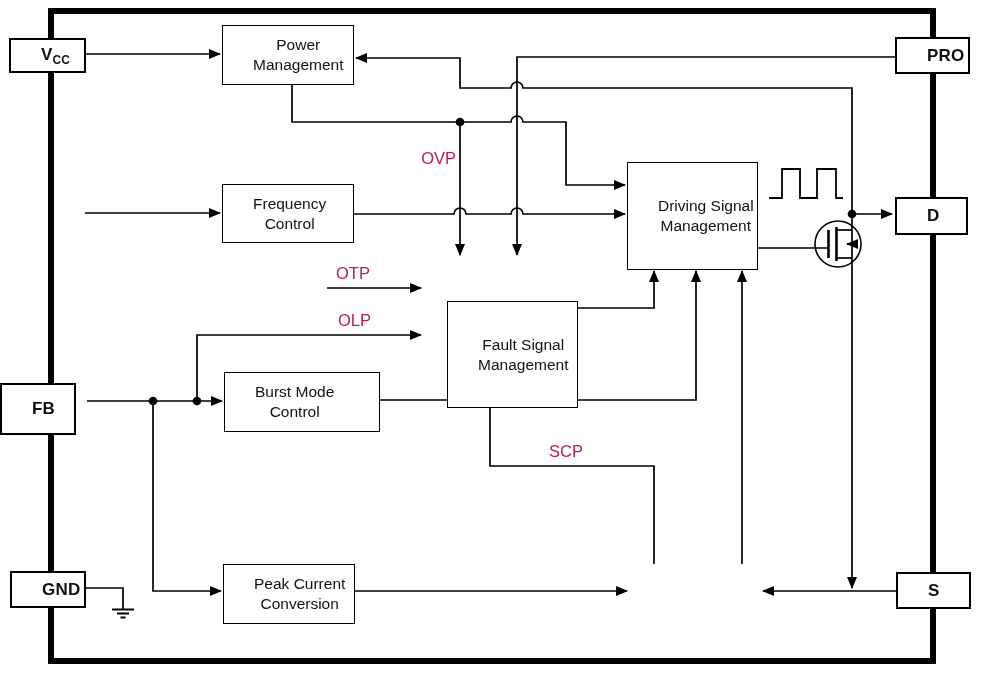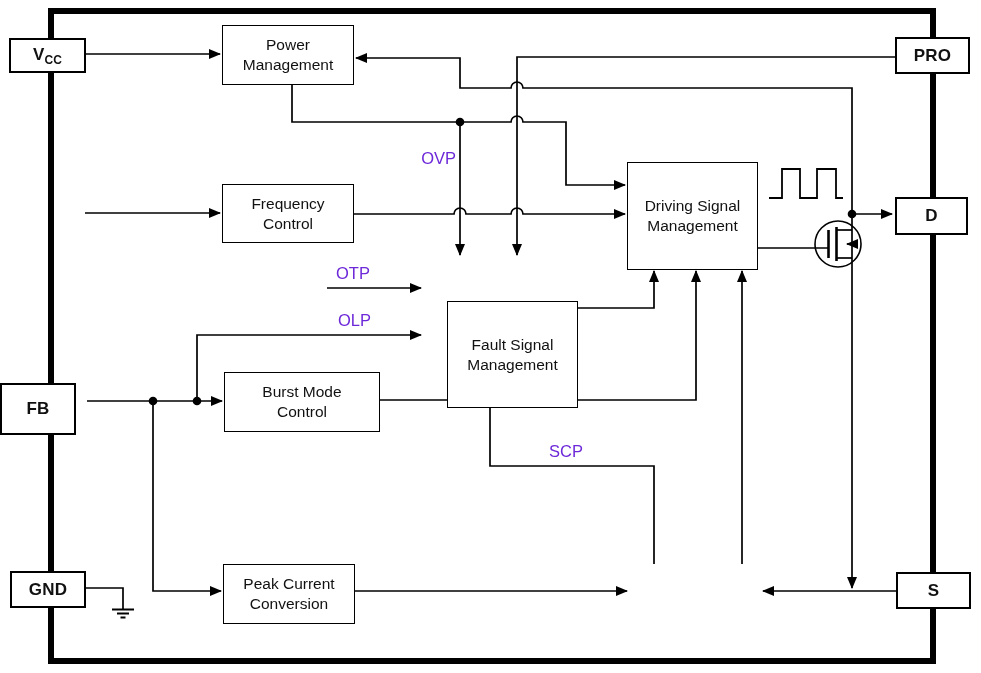--- a/index.html
+++ b/index.html
@@ -9,23 +9,24 @@
     background:#ffffff;
     font-family:"Liberation Sans", sans-serif;
     overflow:hidden;
   }
   .wires{position:absolute;left:0;top:0;z-index:1;}
   .box{
     position:absolute;z-index:2;
     background:#ffffff;
     border:2px solid #000;
     box-sizing:border-box;
-    display:flex;align-items:center;justify-content:center;
+    display:flex;align-items:center;
     text-align:center;
     color:#111;
+    padding-left:30px;
   }
   .block{
     font-size:15.5px;
     line-height:1.28;
     white-space:pre-line;
     border-width:1.8px;
   }
   .pin{
     font-weight:bold;
     font-size:17px;
@@ -33,21 +34,21 @@
     letter-spacing:.2px;
   }
   .pin .sub{
     font-size:12px;
     vertical-align:-4px;
     letter-spacing:0;
   }
   .sig{
     position:absolute;z-index:2;
     font-size:16.5px;
-    color:#6d28d9;
+    color:#be185d;
     white-space:nowrap;
   }
 </style>
 </head>
 <body>
 
 <div class="diagram">
 
   <svg class="wires" width="981" height="673" viewBox="0 0 981 673">
     <defs>

